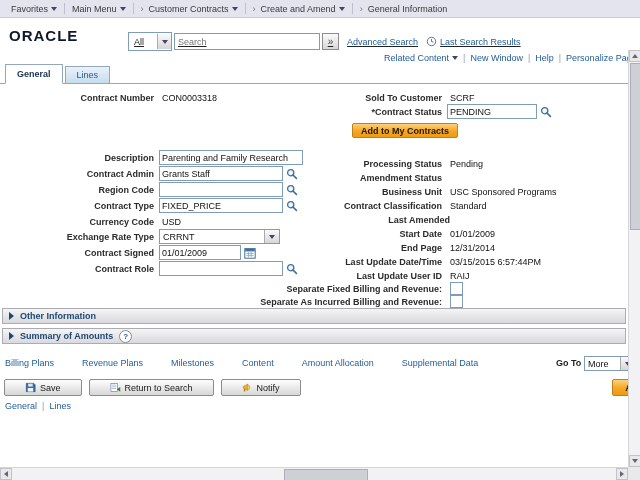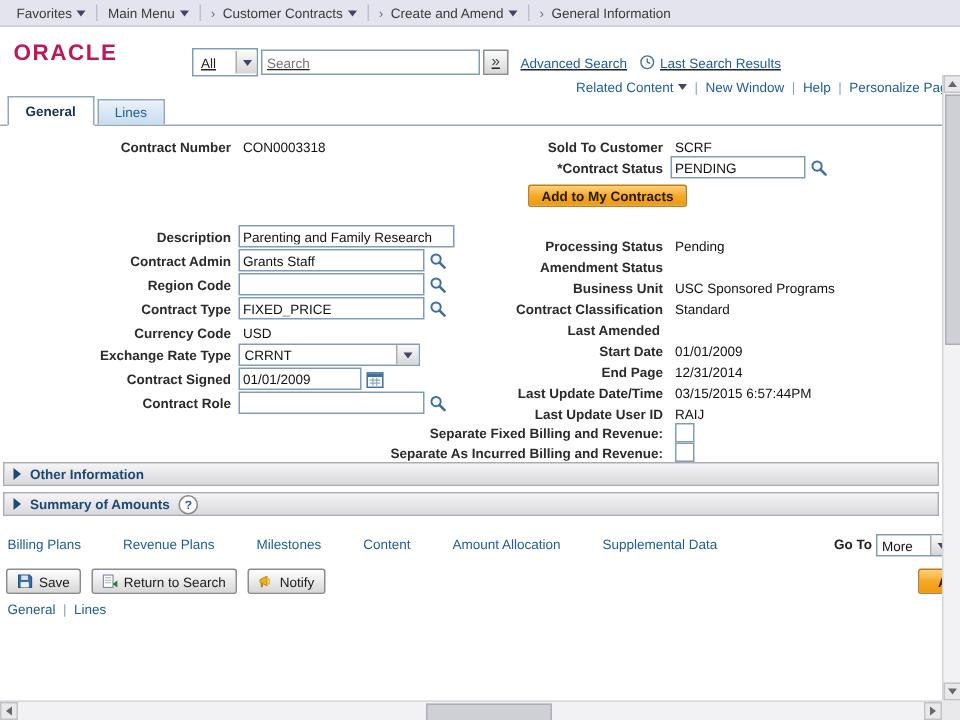--- a/index.html
+++ b/index.html
@@ -13,21 +13,21 @@
   .icon11{width:11px;height:11px;display:block;}
 
   
   .breadcrumb-bar{position:absolute;top:0;left:0;width:640px;height:17px;background:#e4e4ef;border-bottom:1px solid #c9c9da;display:flex;align-items:center;font-size:9px;color:#3a3a3a;padding-left:4px;}
   .crumb{display:flex;align-items:center;gap:3px;padding:0 7px;height:11px;border-right:1px solid #bfbfd4;cursor:pointer;}
   .crumb:last-child{border-right:none;}
   .crumb-chevron{color:#6a6a8a;font-size:9px;margin-right:2px;}
 
   
   .header{position:absolute;top:18px;left:0;width:640px;height:32px;background:#fff;}
-  .oracle-logo{position:absolute;left:9px;top:9px;color:#be185d;font-size:15px;font-weight:bold;letter-spacing:1px;text-align:right;}
+  .oracle-logo{position:absolute;left:9px;top:9px;color:#0f172a;font-size:15px;font-weight:bold;letter-spacing:1px;text-align:right;}
   .topnav{position:absolute;top:2px;right:8px;display:flex;gap:12px;font-size:9px;align-items:center;}
   .signout{color:#16324f;font-weight:bold;cursor:pointer;}
   .searchbar{position:absolute;left:128px;top:14px;display:flex;align-items:center;font-size:9px;text-decoration:underline;}
   .scope{display:flex;align-items:center;height:17px;border:1px solid #7f9db9;background:#fff;cursor:pointer;}
   .scope-value{padding:0 5px;min-width:18px;}
   .scope-arrow{width:13px;height:15px;background:linear-gradient(#fafafa,#d6d6d6);border-left:1px solid #aaa;display:flex;align-items:center;justify-content:center;}
   .search-input{width:138px;height:15px;border:1px solid #7f9db9;font-size:9px;padding:0 3px;font-family:inherit;color:#333;margin-left:2px;}
   .go-btn{width:17px;height:17px;background:linear-gradient(#fbfbfb,#d8d8d8);border:1px solid #8c8c8c;font-size:10px;line-height:1;color:#444;cursor:pointer;padding:0;margin-left:2px;}
   .searchlink{margin-left:8px;}
   .lsr-icon{margin-left:8px;margin-right:3px;}
@@ -61,21 +61,21 @@
   .section-bar{position:absolute;left:2px;width:624px;height:16px;background:linear-gradient(#f5f5f6,#d9d9de);border:1px solid #ababb4;display:flex;align-items:center;gap:6px;padding:0 6px;cursor:pointer;box-sizing:border-box;}
   .section-title{color:#1d4872;font-weight:bold;font-size:9px;}
   .tri-right{width:0;height:0;border-top:4px solid transparent;border-bottom:4px solid transparent;border-left:5px solid #1d4872;}
   .help-circle{width:11px;height:11px;border:1px solid #8a8a8a;border-radius:50%;display:flex;align-items:center;justify-content:center;font-size:8px;color:#1f5c99;background:#fff;font-weight:bold;cursor:pointer;}
 
   
   .footer-links{position:absolute;left:5px;top:358px;display:flex;gap:28px;font-size:9px;}
   .goto-label{position:absolute;left:556px;top:358px;font-weight:bold;font-size:9px;color:#222;}
   .goto-select{position:absolute;left:584px;top:356px;width:52px;}
   .btnrow{position:absolute;left:4px;top:379px;display:flex;gap:7px;}
-  .gbtn{height:17px;background:linear-gradient(#fefefe,#d7d7d7);border:1px solid #8c8c8c;border-radius:2px;display:flex;align-items:center;gap:4px;font-size:9px;color:#1a1a1a;padding:0 6px;cursor:pointer;}
+  .gbtn{height:17px;background:linear-gradient(#fefefe,#d7d7d7);border:1px solid #8c8c8c;border-radius:2px;display:flex;align-items:center;gap:4px;font-size:9px;color:#1a1a1a;padding:0 20px;cursor:pointer;}
   .addbtn{position:absolute;left:612px;top:379px;height:17px;width:44px;}
   .pagelinks{position:absolute;left:5px;top:401px;display:flex;gap:5px;font-size:9px;align-items:center;}
   .plsep{color:#8aa0b8;}
 
   
   .vscroll{position:absolute;right:0;top:50px;width:12px;height:417px;background:#f2f2f4;border-left:1px solid #d6d6da;z-index:10;box-sizing:border-box;}
   .sb-btn{position:absolute;width:12px;height:12px;background:#e9e9ec;border:1px solid #c2c2c8;display:flex;align-items:center;justify-content:center;box-sizing:border-box;cursor:pointer;}
   .v-up{top:0;left:0;}
   .v-down{bottom:0;left:0;}
   .v-thumb{position:absolute;left:1px;top:13px;width:9px;height:165px;background:#cfcfd6;border:1px solid #aeaeb8;cursor:pointer;}
@@ -294,21 +294,21 @@
     <span class="val"></span>
   </div>
   <div class="frow" style="top:184px;left:250px">
     <span class="lab lab-r">Business Unit</span>
     <span class="val">USC Sponsored Programs</span>
   </div>
   <div class="frow" style="top:198px;left:250px">
     <span class="lab lab-r">Contract Classification</span>
     <span class="val">Standard</span>
   </div>
-  <div class="frow" style="top:212px;left:248px">
+  <div class="frow" style="top:212px;left:258px">
     <span class="lab lab-r">Last Amended</span>
     <span class="val"></span>
   </div>
   <div class="frow" style="top:226px;left:250px">
     <span class="lab lab-r">Start Date</span>
     <span class="val">01/01/2009</span>
   </div>
   <div class="frow" style="top:240px;left:250px">
     <span class="lab lab-r">End Page</span>
     <span class="val">12/31/2014</span>

